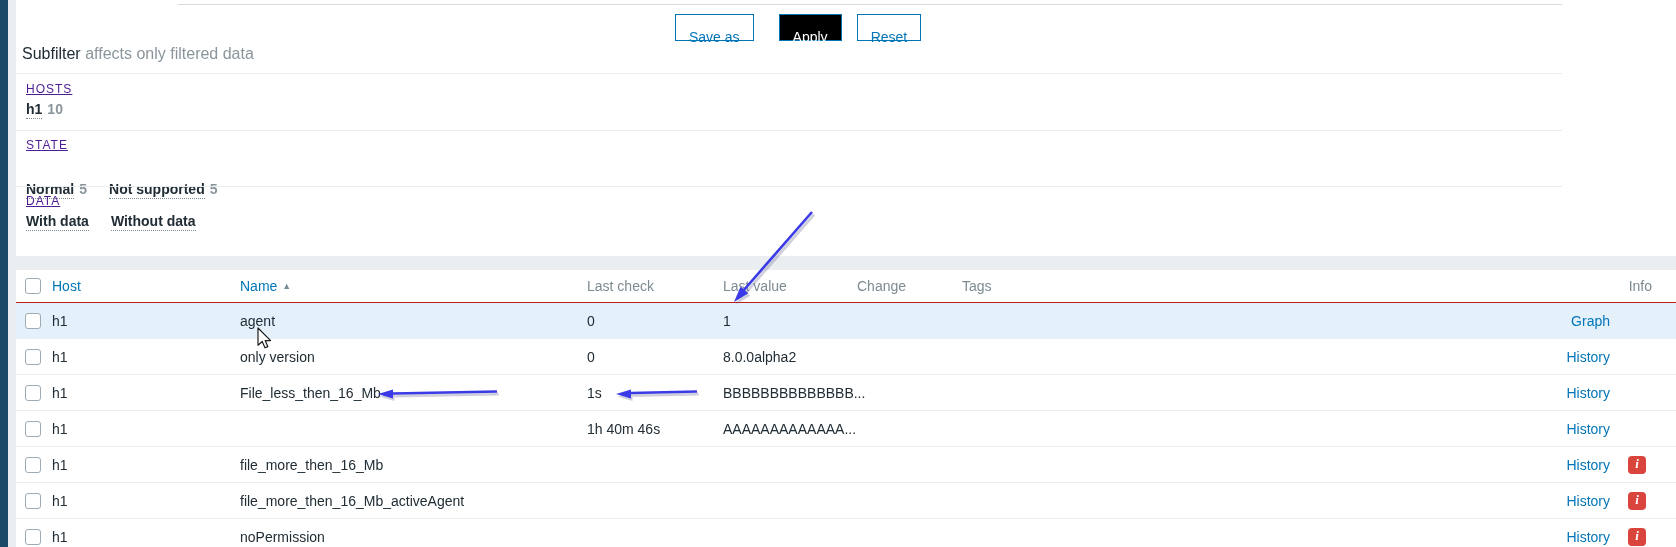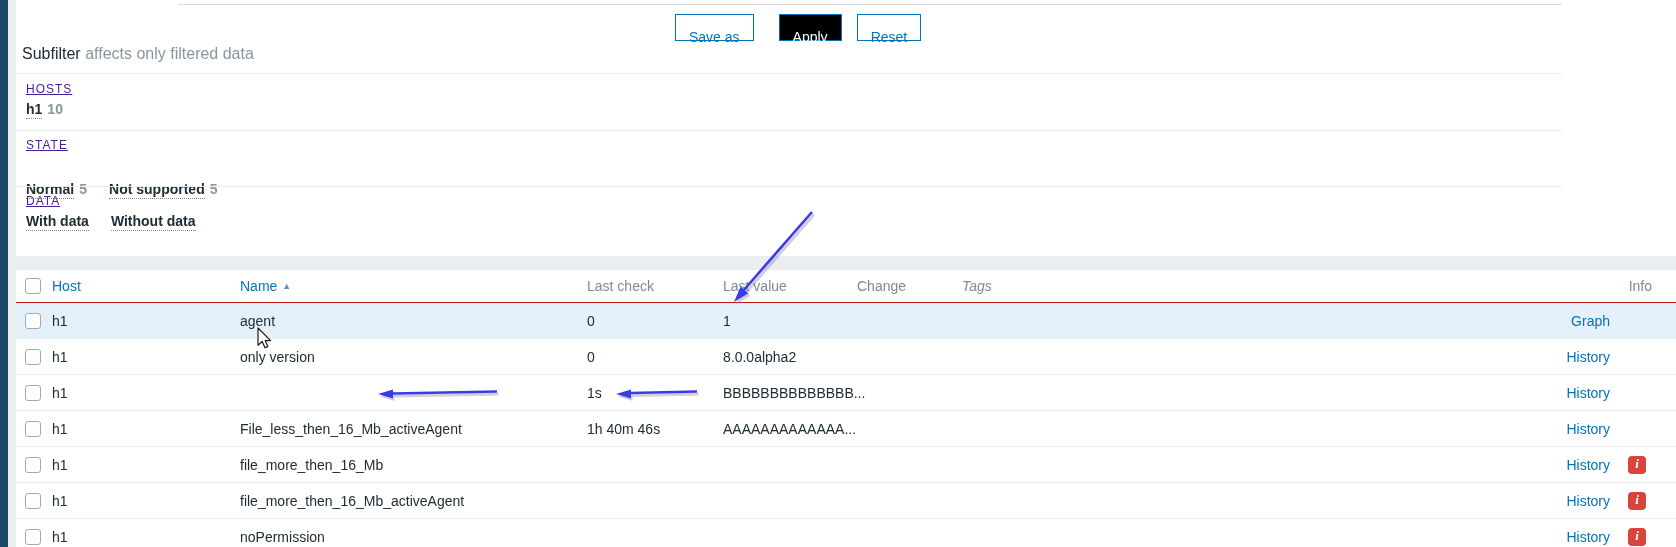--- a/index.html
+++ b/index.html
@@ -27,21 +27,21 @@
   .dotted{color:#212d35;text-decoration:none;border-bottom:1px dotted #7e8b92;padding-bottom:1px;cursor:pointer;}
   .cnt{color:#8a969c;margin-left:5px;}
 
   .thead{position:absolute;left:0;top:0;width:100%;height:33px;line-height:33px;font-size:14px;
          box-sizing:border-box;border-bottom:1px solid #b91c1c;color:#7d8b91;}
   .trow{position:absolute;left:0;width:100%;height:36px;line-height:36px;font-size:14px;
         box-sizing:border-box;border-bottom:1px solid #e9edef;background:#fff;}
   .trow.hl{background:#e4f1fb;}
   .col-host{position:absolute;left:36px;} .col-name{position:absolute;left:199px;margin-left:25px;}
   .col-lc{position:absolute;left:571px;}  .col-lv{position:absolute;left:707px;}
-  .col-chg{position:absolute;left:841px;} .col-tags{position:absolute;left:946px;font-style:italic;}
+  .col-chg{position:absolute;left:841px;} .col-tags{position:absolute;left:946px;}
   .col-link{position:absolute;right:66px;} .col-infoh{position:absolute;right:24px;}
   .bluelink{color:#0275b8;text-decoration:none;cursor:pointer;}
   .sortarrow{font-size:9px;color:#768d99;margin-left:5px;vertical-align:2px;}
   .cbx{position:absolute;left:9px;top:50%;margin-top:-8px;width:16px;height:16px;box-sizing:border-box;
        background:#fff;border:1px solid #9fabb2;border-radius:3px;cursor:pointer;}
   .info-icon{position:absolute;right:30px;top:9px;width:18px;height:18px;border-radius:4px;
              background:#d9453c;color:#fff;text-align:center;line-height:18px;
              font:italic bold 13px "Liberation Serif",serif;cursor:pointer;}
   .overlay{position:absolute;left:0;top:0;width:1676px;height:547px;pointer-events:none;z-index:50;}
 </style>
@@ -111,29 +111,29 @@
       <a class="col-host dotted">h1</a>
       <a class="col-name dotted">only version</a>
       <span class="col-lc">0</span>
       <span class="col-lv">8.0.0alpha2</span>
       <a class="col-link bluelink">History</a>
     </div>
 
     <div class="trow" style="top:105px;">
       <span class="cbx"></span>
       <a class="col-host dotted">h1</a>
+      <a class="col-name dotted">File_less_then_16_Mb</a>
       <span class="col-lc">1s</span>
       <span class="col-lv">BBBBBBBBBBBBBB...</span>
       <a class="col-link bluelink">History</a>
     </div>
 
     <div class="trow" style="top:141px;">
       <span class="cbx"></span>
       <a class="col-host dotted">h1</a>
-      <a class="col-name dotted">File_less_then_16_Mb_activeAgent</a>
       <span class="col-lc">1h 40m 46s</span>
       <span class="col-lv">AAAAAAAAAAAAA...</span>
       <a class="col-link bluelink">History</a>
     </div>
 
     <div class="trow" style="top:177px;">
       <span class="cbx"></span>
       <a class="col-host dotted">h1</a>
       <a class="col-name dotted">file_more_then_16_Mb</a>
       <a class="col-link bluelink">History</a>

